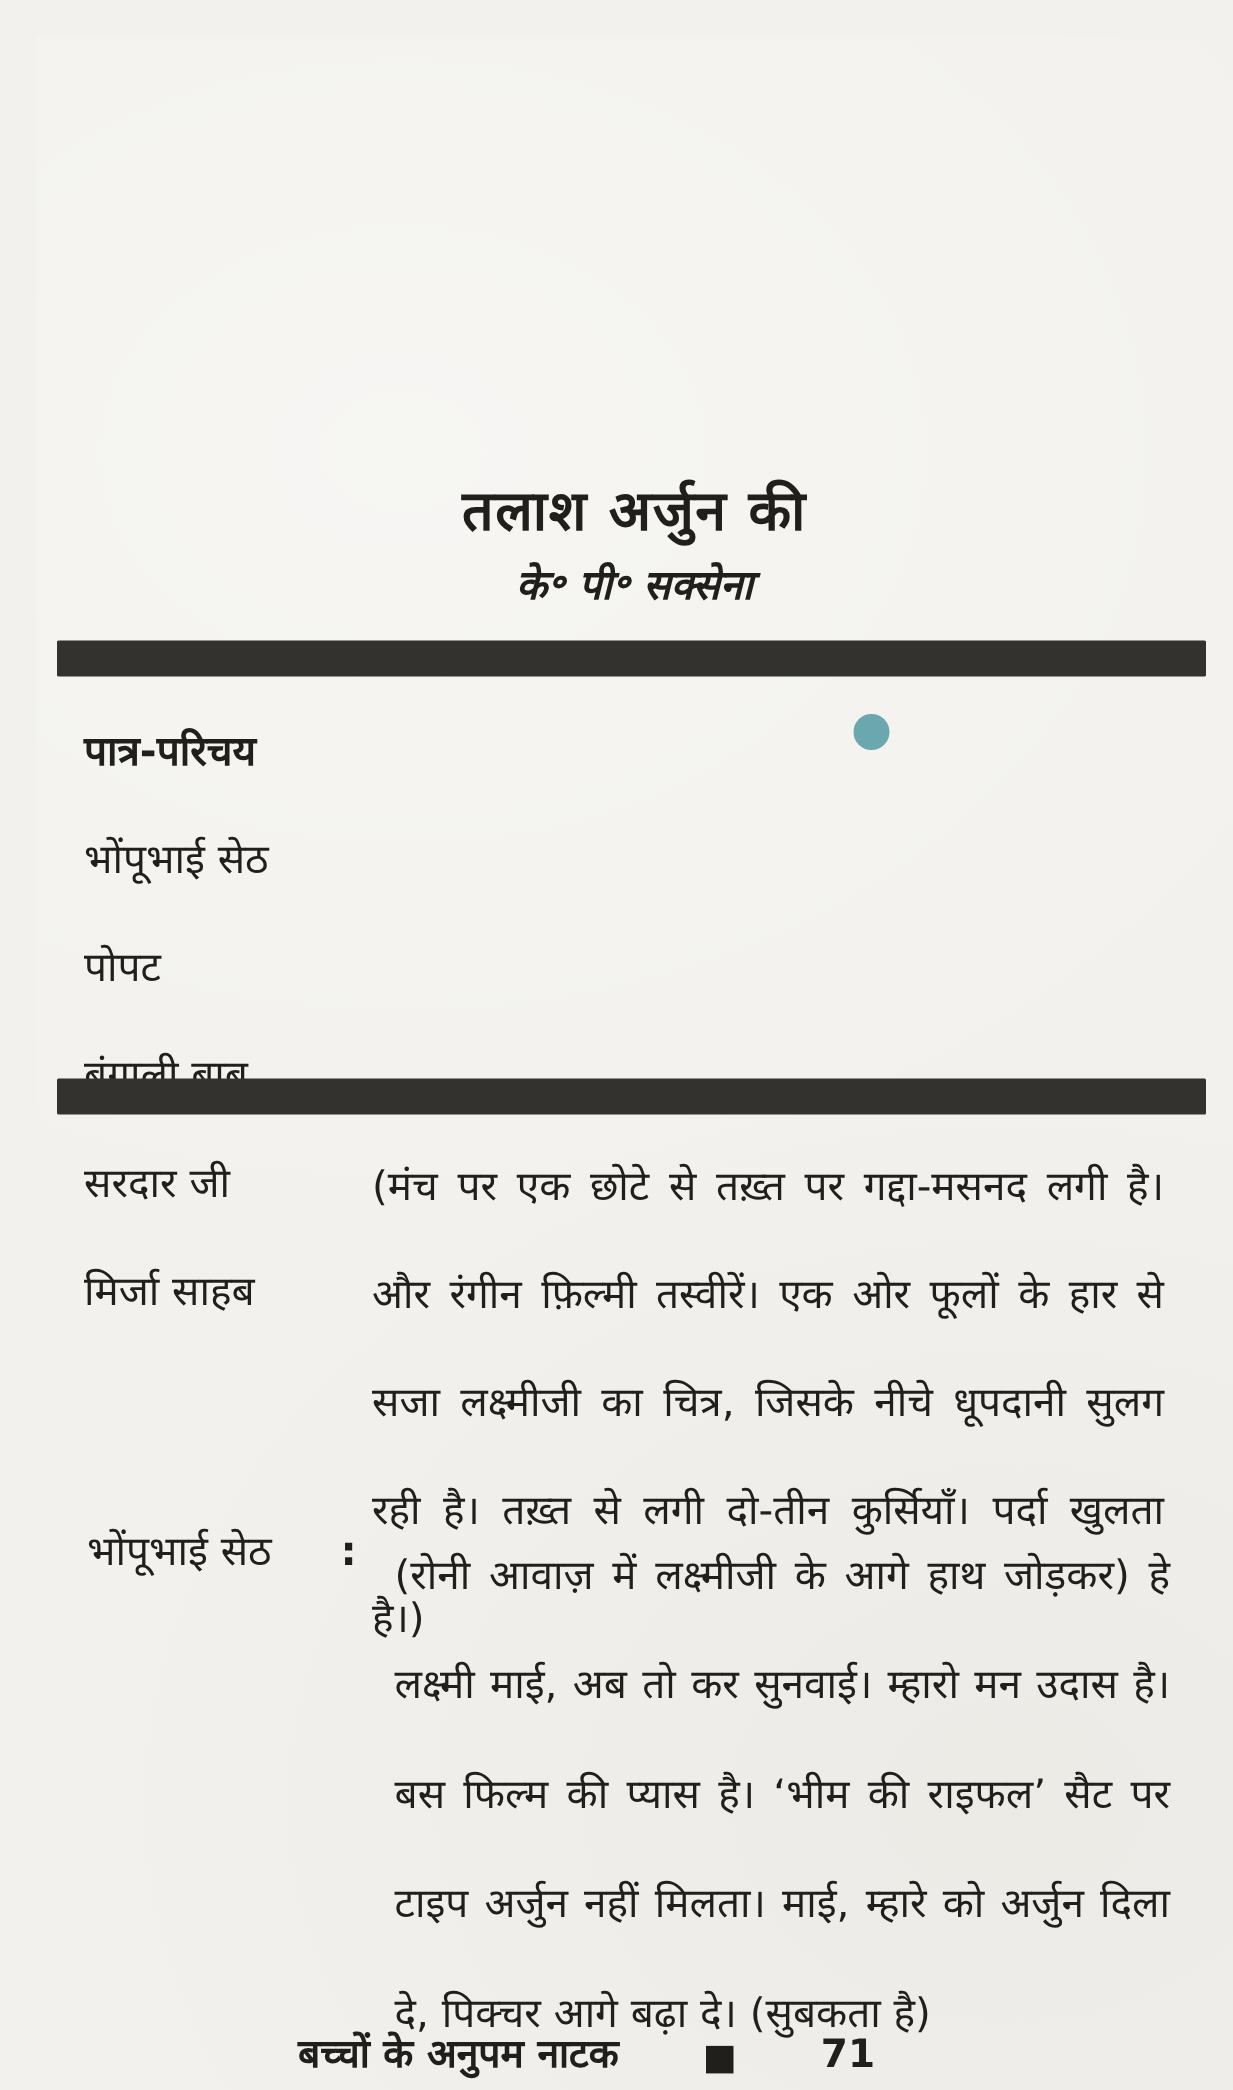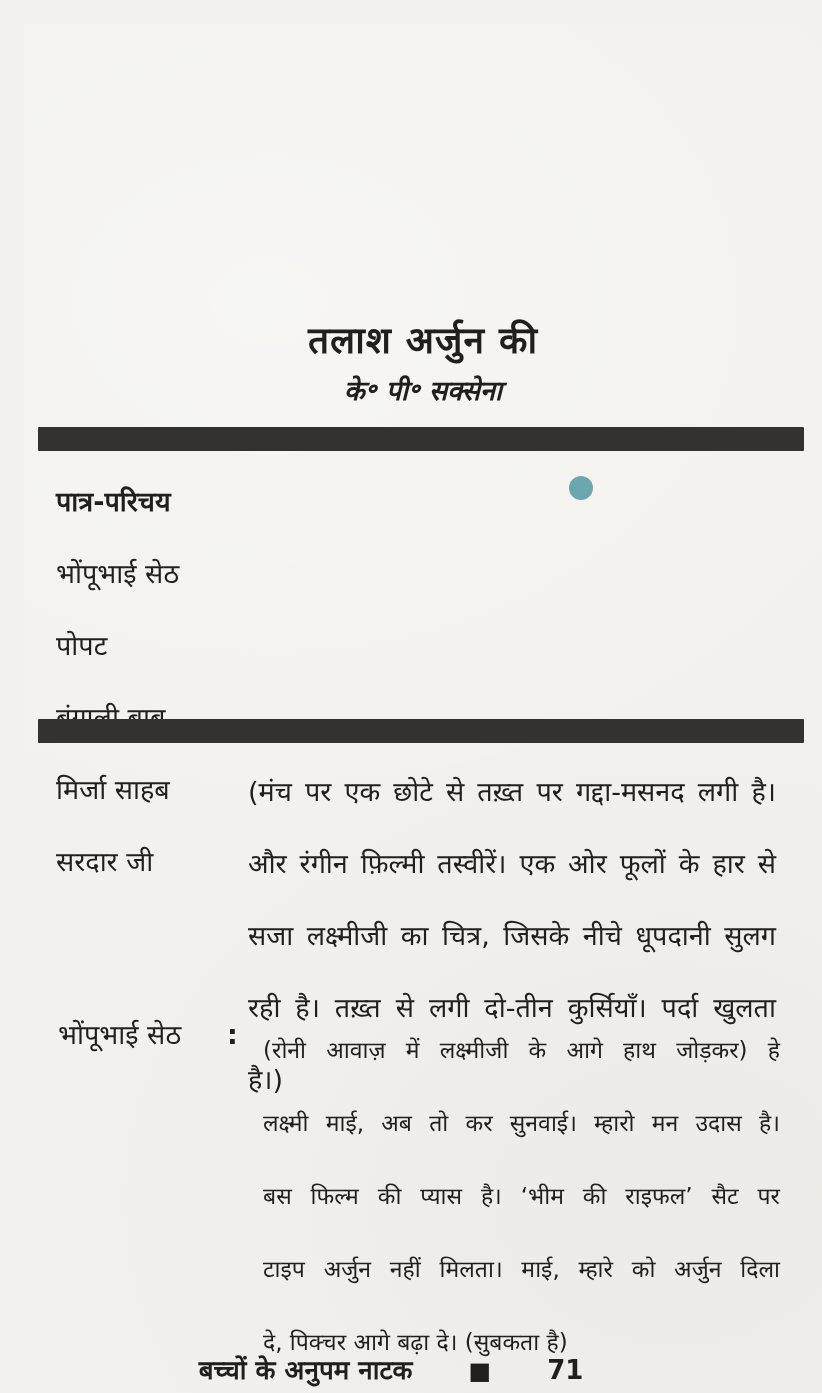--- a/index.html
+++ b/index.html
@@ -46,21 +46,21 @@
   .speaker {
     position: absolute; left: 14px; top: 0; width: 160px;
     font-size: 27px; line-height: 45px; white-space: nowrap;
   }
   .colon {
     position: absolute; left: 183px; top: 0;
     font-size: 27px; line-height: 45px; font-weight: bold;
   }
   .dialogue-lines {
     position: absolute; left: 203px; top: 0; width: 573px;
-    font-size: 23px; line-height: 45px;
+    font-size: 27px; line-height: 45px;
   }
   .line { white-space: nowrap; }
   .just { white-space: normal; text-align: justify; text-align-last: justify; }
   .footer {
     position: absolute; top: 1297px; left: 0; width: 726px;
     display: flex; justify-content: center; align-items: center; gap: 24px;
     font-size: 26px; font-weight: bold; line-height: 34px;
   }
   .footer .marker { font-size: 24px; transform: translateY(1px); }
   .speck {
@@ -78,22 +78,22 @@
 
   <div class="rule rule-1"></div>
 
   <div class="speck"></div>
 
   <div class="cast">
     <div class="cast-heading">पात्र-परिचय</div>
     <div class="cast-member">भोंपूभाई सेठ</div>
     <div class="cast-member">पोपट</div>
     <div class="cast-member">बंगाली बाबू</div>
+    <div class="cast-member">सरदार जी</div>
     <div class="cast-member">मिर्जा साहब</div>
-    <div class="cast-member">सरदार जी</div>
   </div>
 
   <div class="rule rule-2"></div>
 
   <div class="stage-direction">
     <div class="line just">(मंच पर एक छोटे से तख़्त पर गद्दा-मसनद लगी है।</div>
     <div class="line just">और रंगीन फ़िल्मी तस्वीरें। एक ओर फूलों के हार से</div>
     <div class="line just">सजा लक्ष्मीजी का चित्र, जिसके नीचे धूपदानी सुलग</div>
     <div class="line just">रही है। तख़्त से लगी दो-तीन कुर्सियाँ। पर्दा खुलता</div>
     <div class="line">है।)</div>

